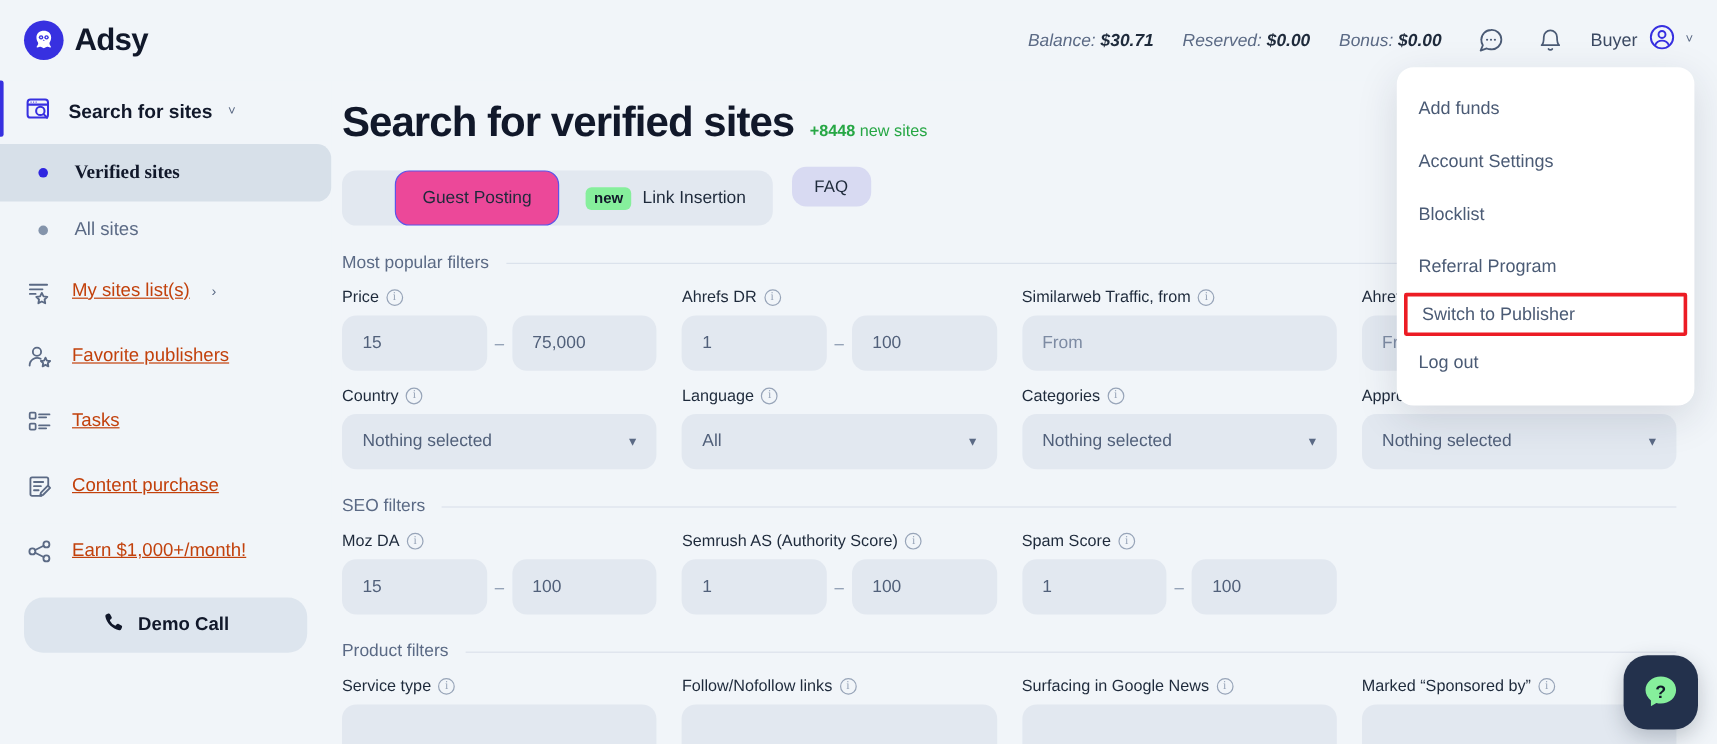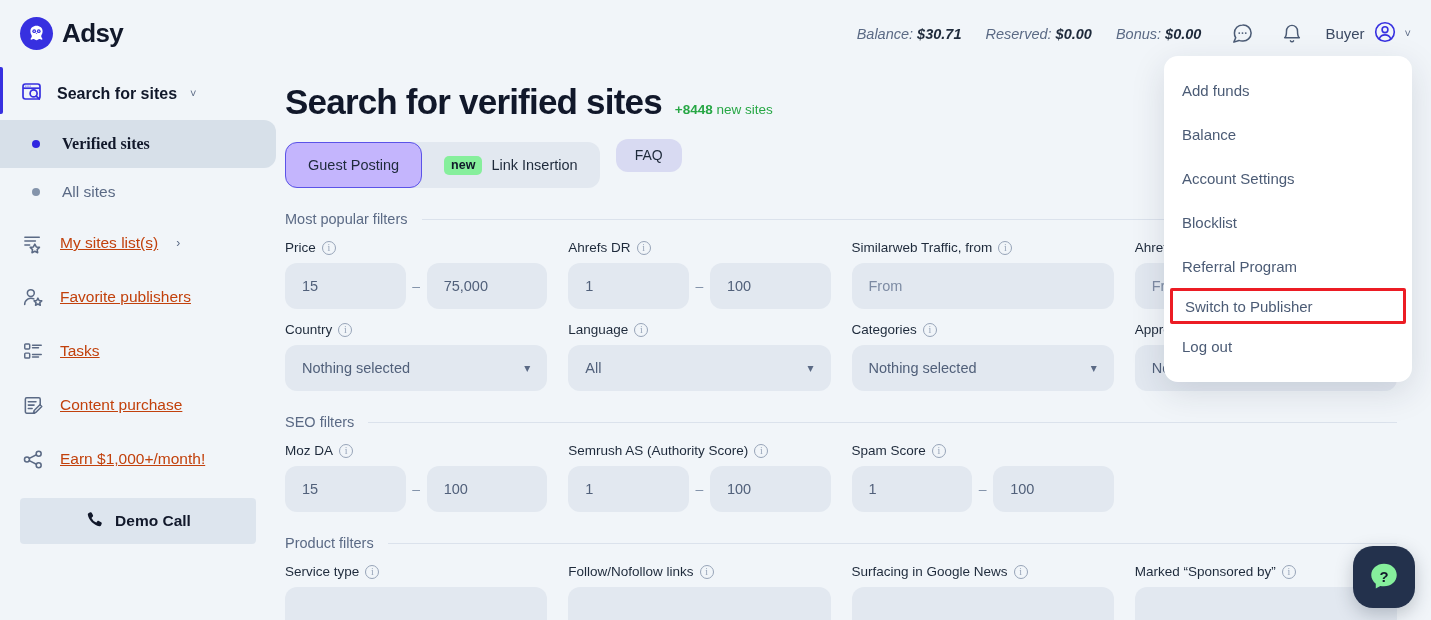--- a/index.html
+++ b/index.html
@@ -68,42 +68,42 @@
 
   .nav-item {
     display: flex; align-items: center; gap: 14px;
     height: 54px; padding-left: 20px; cursor: pointer;
   }
   .nav-item .ico { width: 26px; height: 26px; display: flex; align-items: center; justify-content: center; color: #5b6a85; flex: none; }
   .nav-item .lbl { font-size: 15.5px; color: #c2410c; text-decoration: underline; }
   .nav-item .chev { margin-left: 4px; color: #5b6a85; font-size: 12px; }
 
   .demo-call {
-    margin: 12px 20px 0 20px; height: 46px; border-radius: 4px;
+    margin: 12px 20px 0 20px; height: 46px; border-radius: 16px;
     background: #dde5ee; display: flex; align-items: center; justify-content: center;
     gap: 11px; cursor: pointer;
   }
   .demo-call .lbl { font-size: 15.5px; font-weight: bold; color: #11182a; }
 
   
   .main { position: absolute; top: 67px; left: 276px; right: 0; bottom: 0; padding: 0 34px 0 9px; }
   .title-row { display: flex; align-items: baseline; gap: 13px; padding-top: 15px; }
   .page-title { font-size: 35px; font-weight: bold; letter-spacing: -0.8px; color: #11182a; }
   .new-sites { font-size: 13.5px; color: #27a745; }
   .new-sites b { font-weight: bold; }
 
   .tabs {
     margin-top: 20px; display: inline-flex; align-items: center;
     background: #e2e8f0; border-radius: 12px; height: 46px; padding: 0; gap: 0;
   }
   .tab {
     display: flex; align-items: center; gap: 9px; height: 46px;
     padding: 0 22px; font-size: 14.5px; color: #1e2a3b; cursor: pointer; border-radius: 12px;
   }
-  .tab.active { background: #c4b5fd; border: 1.5px solid #5b53e8; }
+  .tab.active { background: #ec4899; border: 1.5px solid #5b53e8; margin-left: 44px; }
   .badge-new {
     background: #86ef9c; color: #11182a; font-size: 12.5px; font-weight: bold;
     border-radius: 5px; padding: 2px 7px; line-height: 1.2;
   }
   .tab-faq { background: #d8daf2; border-radius: 12px; padding: 0 19px; height: 33px; margin-left: 16px;
              display:flex; align-items:center; font-size: 14px; color:#1e2a3b; cursor:pointer;}
 
   .sect-head { display: flex; align-items: center; gap: 14px; margin-top: 23px; text-align: center; }
   .sect-head .lbl { font-size: 14.5px; color: #5b6a85; white-space: nowrap; }
   .sect-head .rule { flex: 1; height: 1px; background: #dbe2ec; }
@@ -514,23 +514,20 @@
         </div>
       </div>
     </div>
   </div>
 
   <div class="dropdown">
     <div class="dd-item">
       <span>Add funds</span>
     </div>
     <div class="dd-item">
-      <span>Balance</span>
-    </div>
-    <div class="dd-item">
       <span>Account Settings</span>
     </div>
     <div class="dd-item">
       <span>Blocklist</span>
     </div>
     <div class="dd-item">
       <span>Referral Program</span>
     </div>
     <div class="dd-item highlight">
       <span>Switch to Publisher</span>

